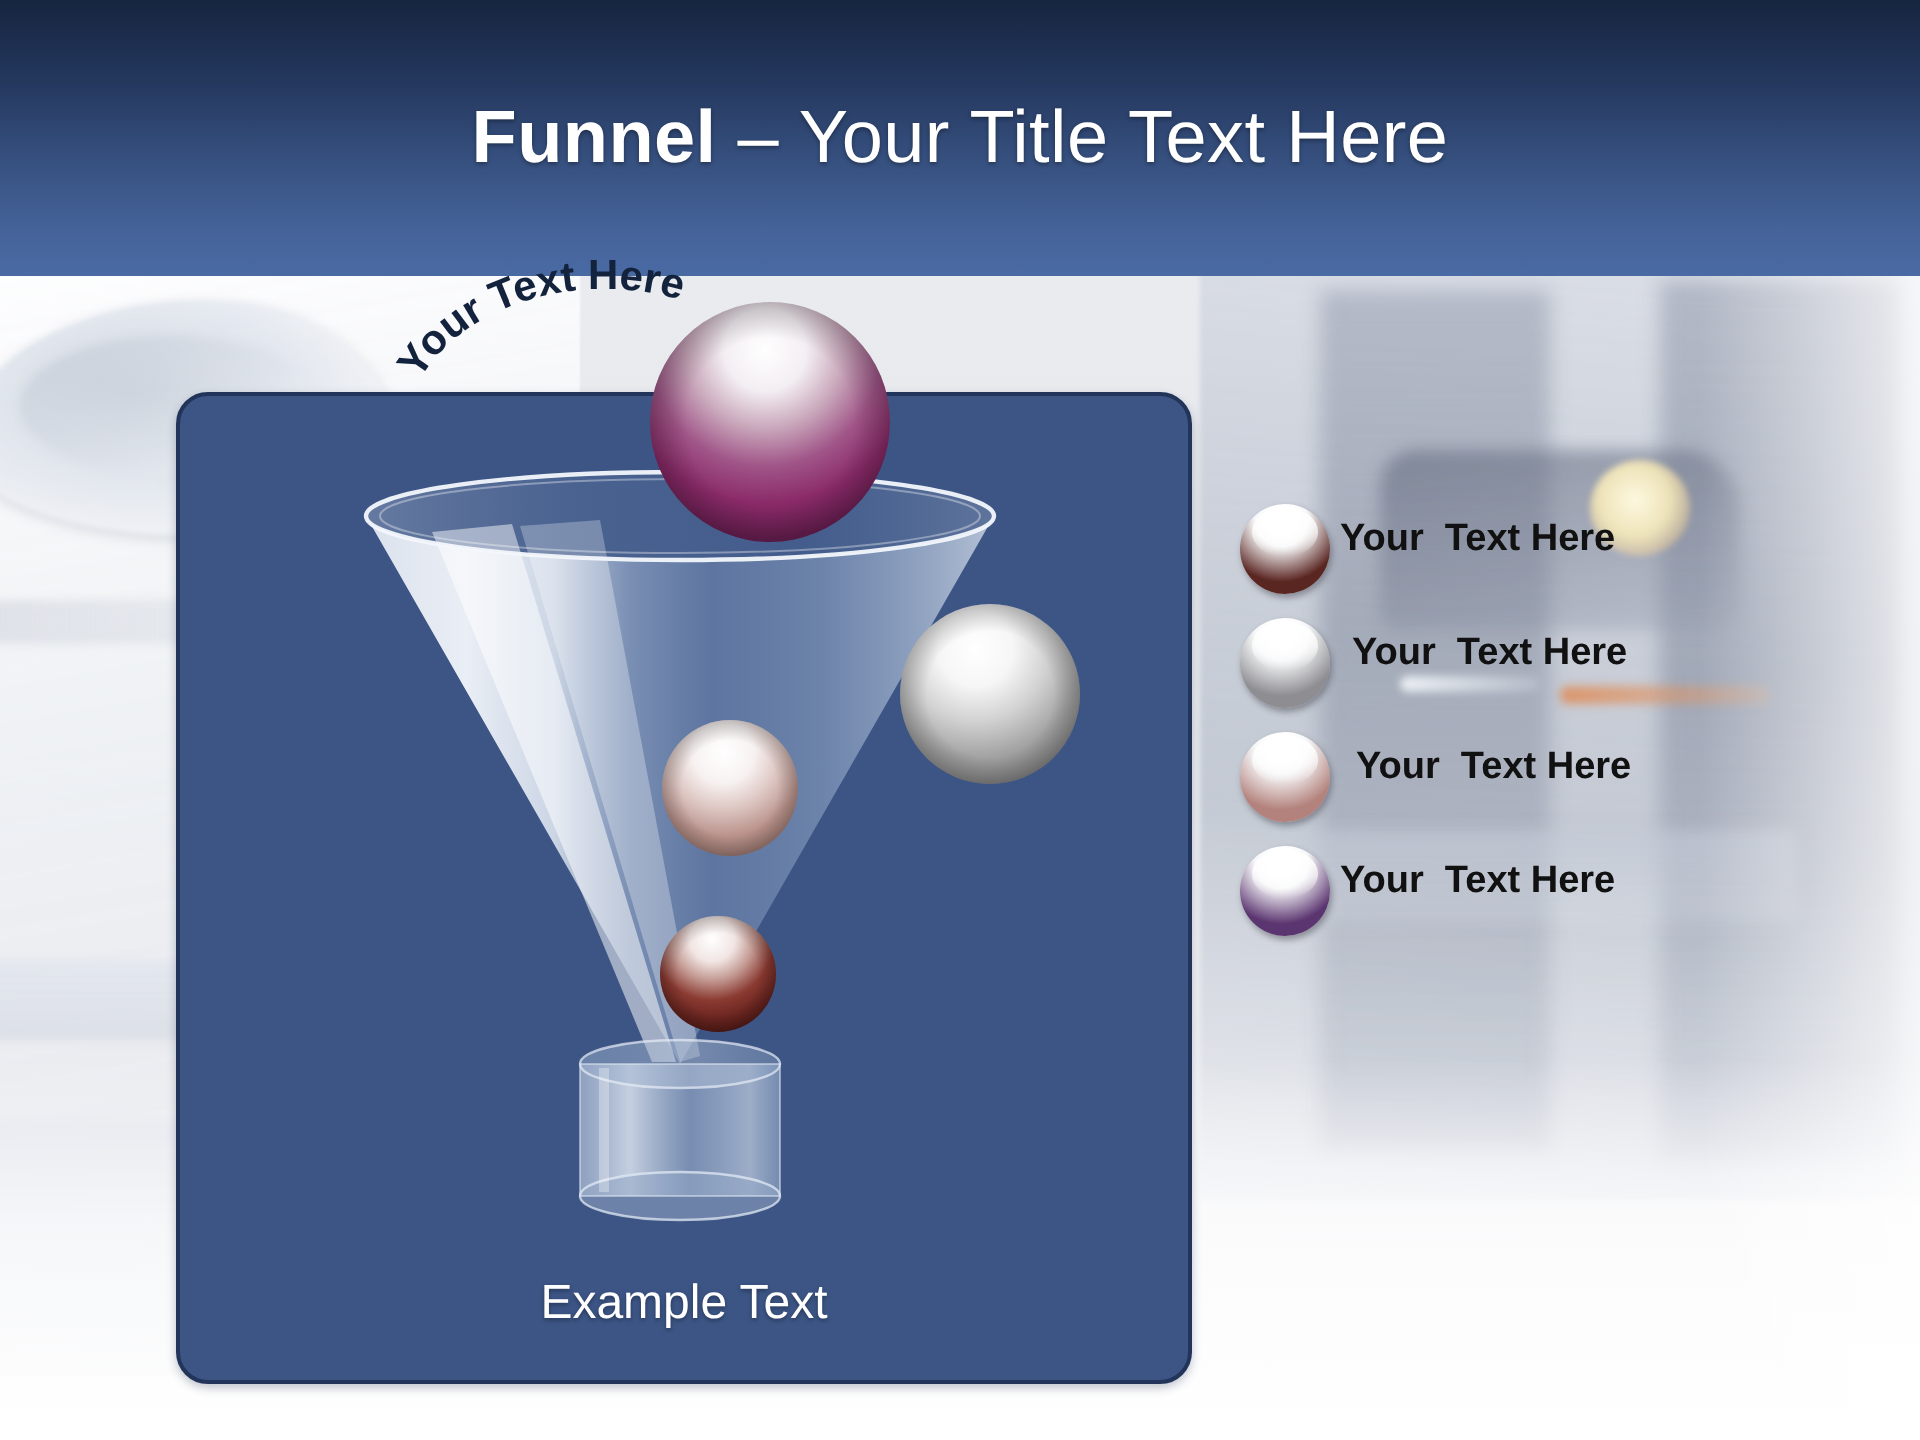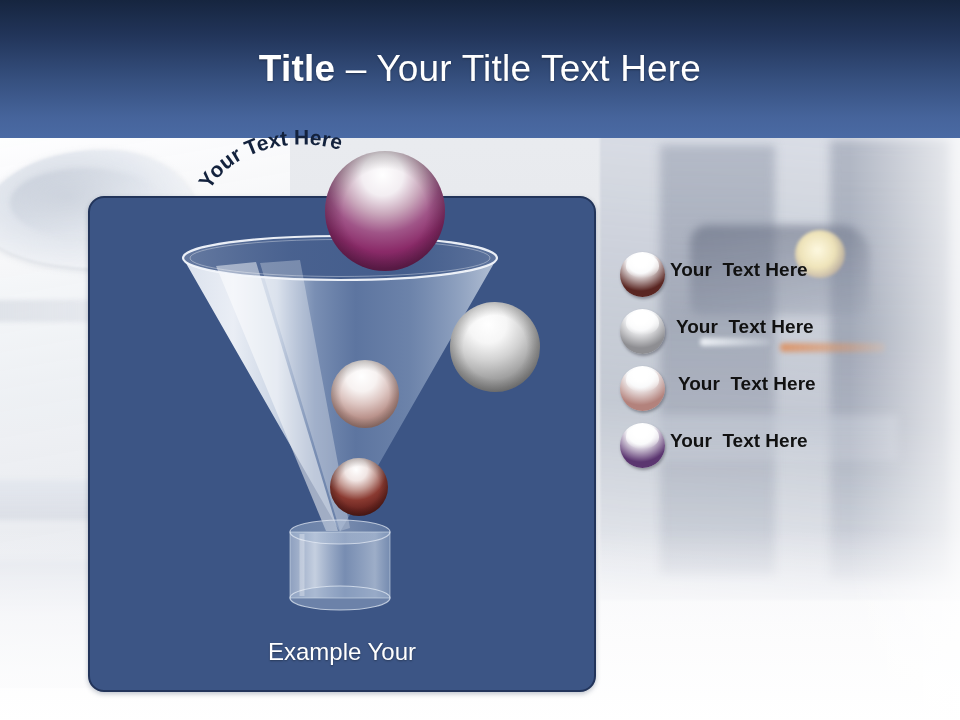--- a/index.html
+++ b/index.html
@@ -317,24 +317,24 @@
     <div class="bg-suv-headlight-glow"></div>
     <div class="bg-suv-lowerlight"></div>
     <div class="bg-suv-tail-strip"></div>
     <div class="bg-suv-bumper"></div>
 
     <div class="bg-road-fade"></div>
     <div class="bg-right-wash"></div>
   </div>
 
   <div class="header-band"></div>
-  <div class="slide-title"><span class="title-strong">Title</span><span> – Your Title Text Here</span></div>
+  <div class="slide-title"><span class="title-strong">Funnel</span><span> – Your Title Text Here</span></div>
 
   <div class="funnel-panel">
-    <div class="panel-caption">Example Your</div>
+    <div class="panel-caption">Example Text</div>
   </div>
 
   <svg class="funnel-svg" viewBox="0 0 504 470">
     <defs>
       <linearGradient id="coneBody" x1="0" y1="0" x2="1" y2="0">
         <stop offset="0%" stop-color="#e9eef6" stop-opacity="0.92"></stop>
         <stop offset="16%" stop-color="#f3f6fb" stop-opacity="0.95"></stop>
         <stop offset="30%" stop-color="#dfe7f2" stop-opacity="0.88"></stop>
         <stop offset="42%" stop-color="#9fb2d0" stop-opacity="0.62"></stop>
         <stop offset="55%" stop-color="#7e95bb" stop-opacity="0.50"></stop>

